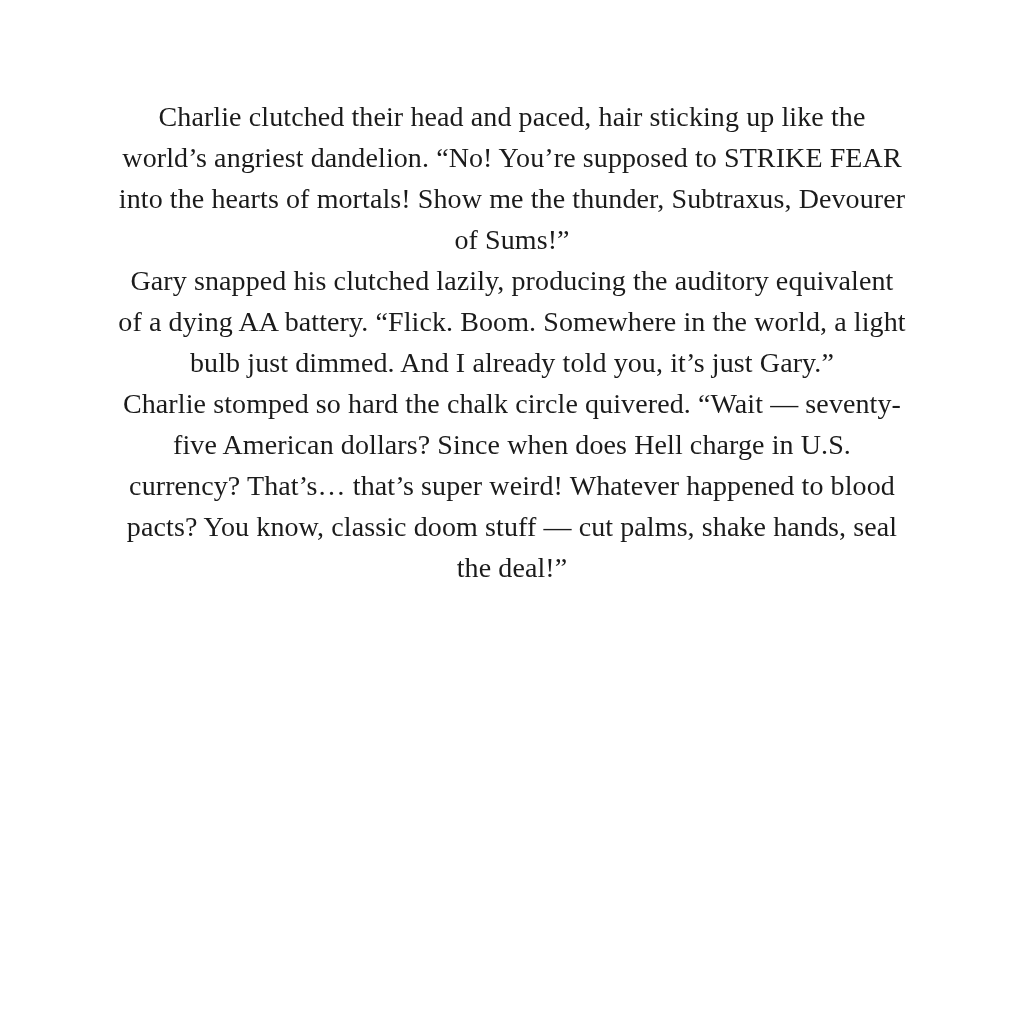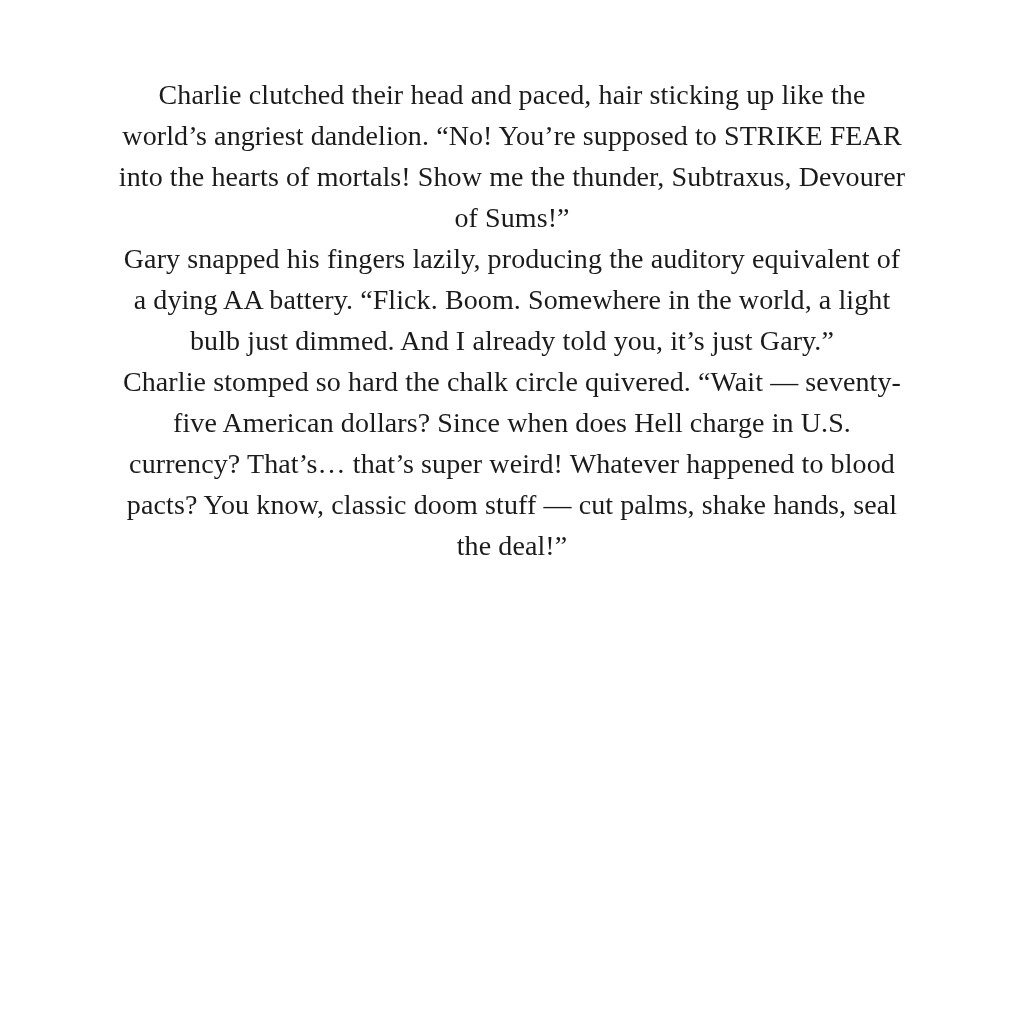--- a/index.html
+++ b/index.html
@@ -11,21 +11,21 @@
     width: 1024px;
     height: 1024px;
     overflow: hidden;
     font-family: "Liberation Serif", "DejaVu Serif", serif;
   }
   .page {
     width: 1024px;
     height: 1024px;
     background: #ffffff;
     box-sizing: border-box;
-    padding-top: 74px;
+    padding-top: 96px;
     display: flex;
     justify-content: center;
   }
   .story {
     width: 790px;
     max-width: 790px;
     color: #1b1b1b;
     font-size: 28px;
     line-height: 41px;
     text-align: center;
@@ -35,16 +35,16 @@
     margin: 0;
     padding: 0;
   }
 </style>
 </head>
 <body>
 
 <main class="page">
   <article class="story">
     <p>Charlie clutched their head and paced, hair sticking up like the world’s angriest dandelion. “No! You’re supposed to STRIKE FEAR into the hearts of mortals! Show me the thunder, Subtraxus, Devourer of Sums!”</p>
-    <p>Gary snapped his fingers lazily, producing the auditory equivalent of a dying AA battery. “Flick. Boom. Somewhere in the world, a light bulb just dimmed. And I already told you, it’s just Gary.”</p>
+    <p>Gary snapped his clutched lazily, producing the auditory equivalent of a dying AA battery. “Flick. Boom. Somewhere in the world, a light bulb just dimmed. And I already told you, it’s just Gary.”</p>
     <p>Charlie stomped so hard the chalk circle quivered. “Wait — seventy-five American dollars? Since when does Hell charge in U.S. currency? That’s… that’s super weird! Whatever happened to blood pacts? You know, classic doom stuff — cut palms, shake hands, seal the deal!”</p>
   </article>
 </main>
 
 </body></html>

